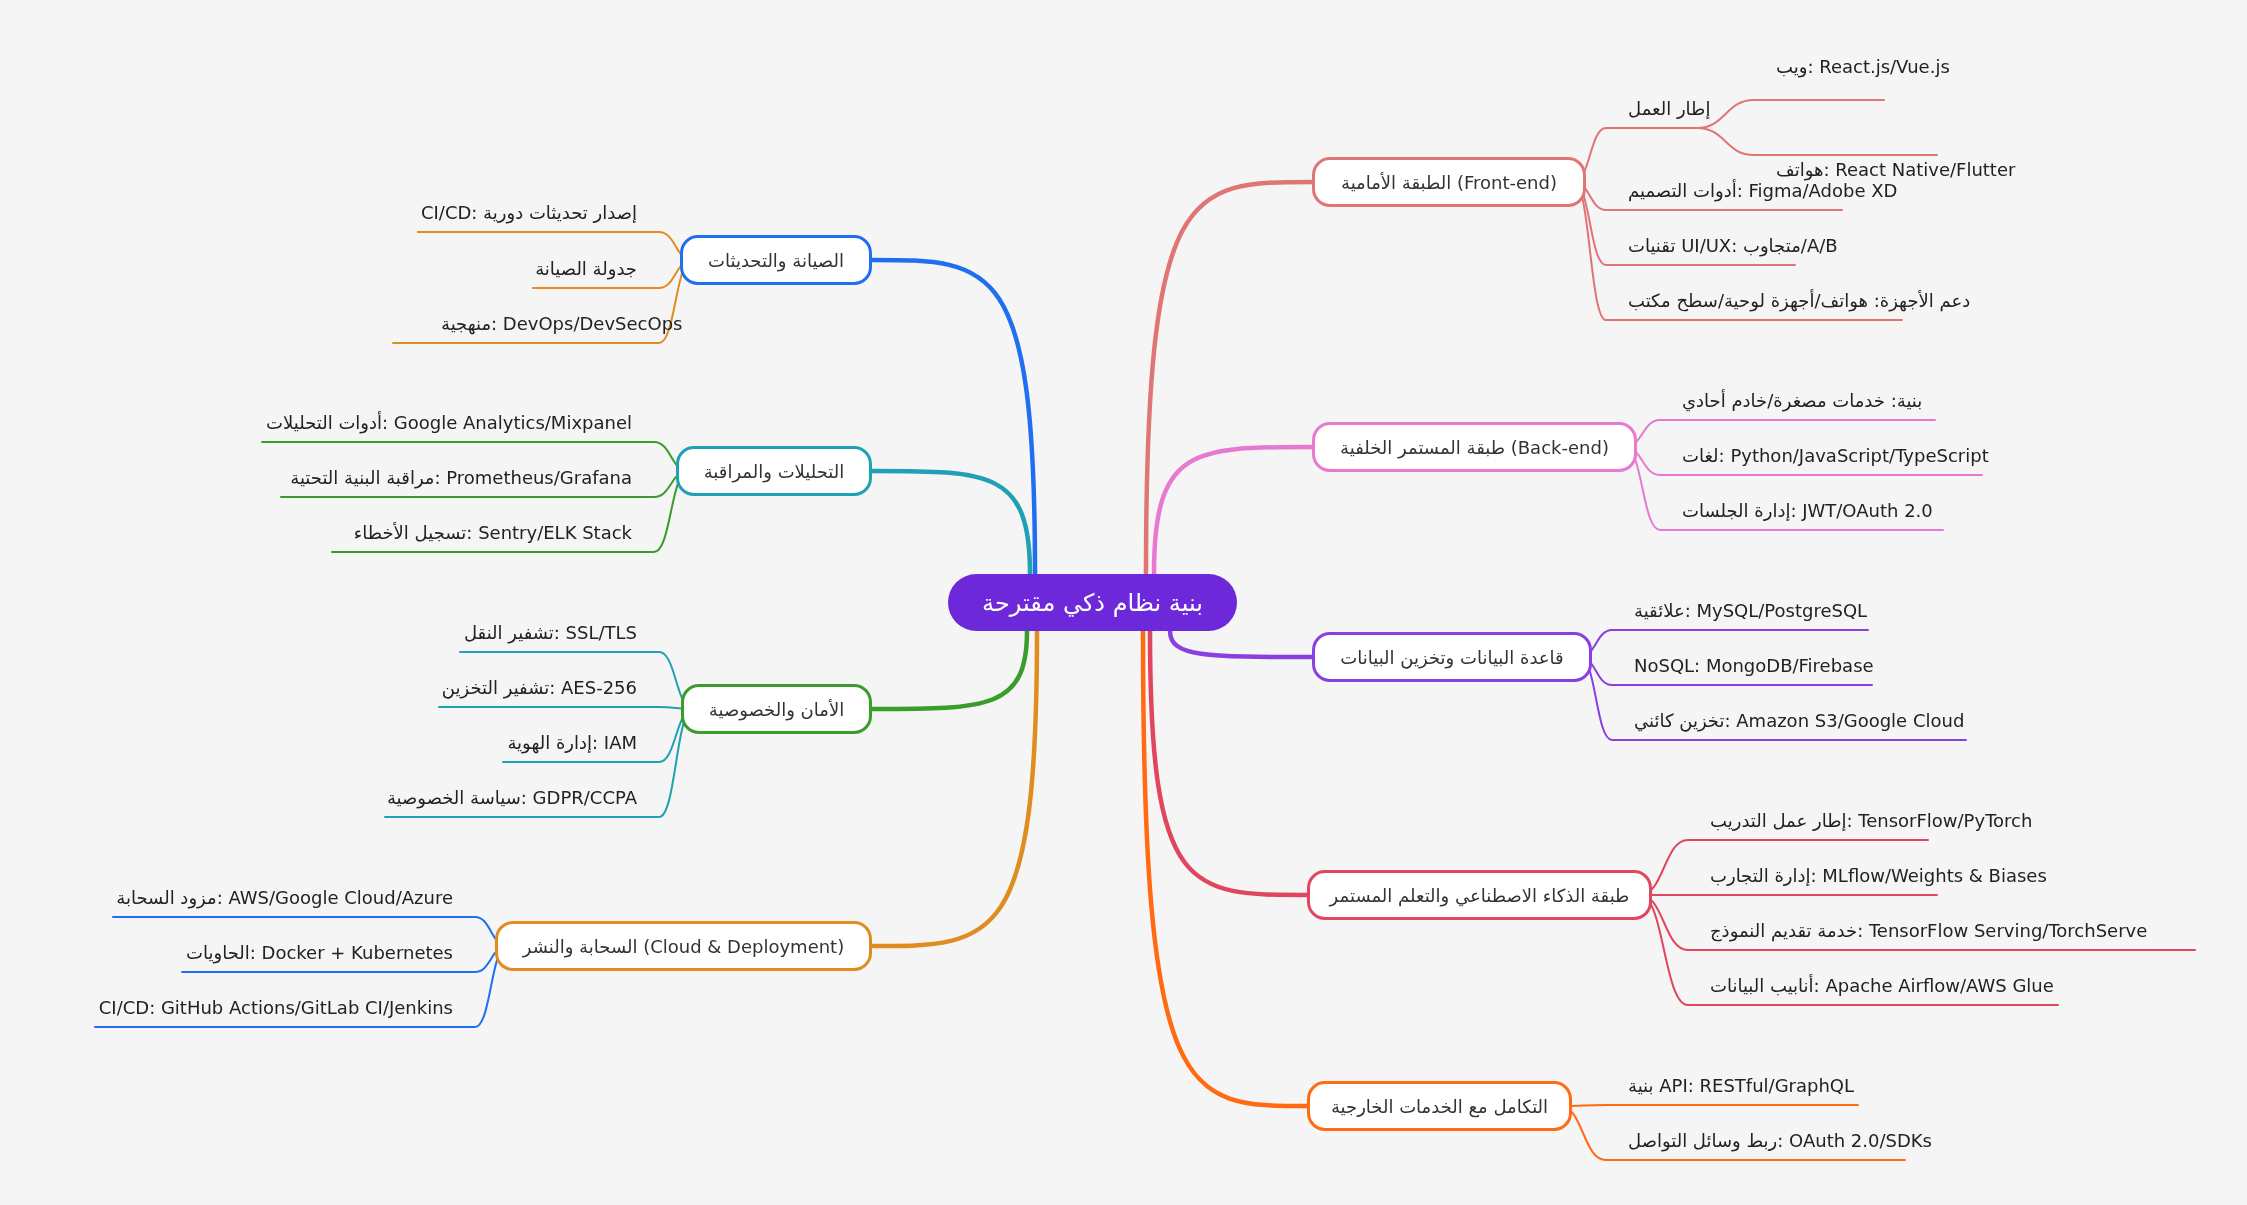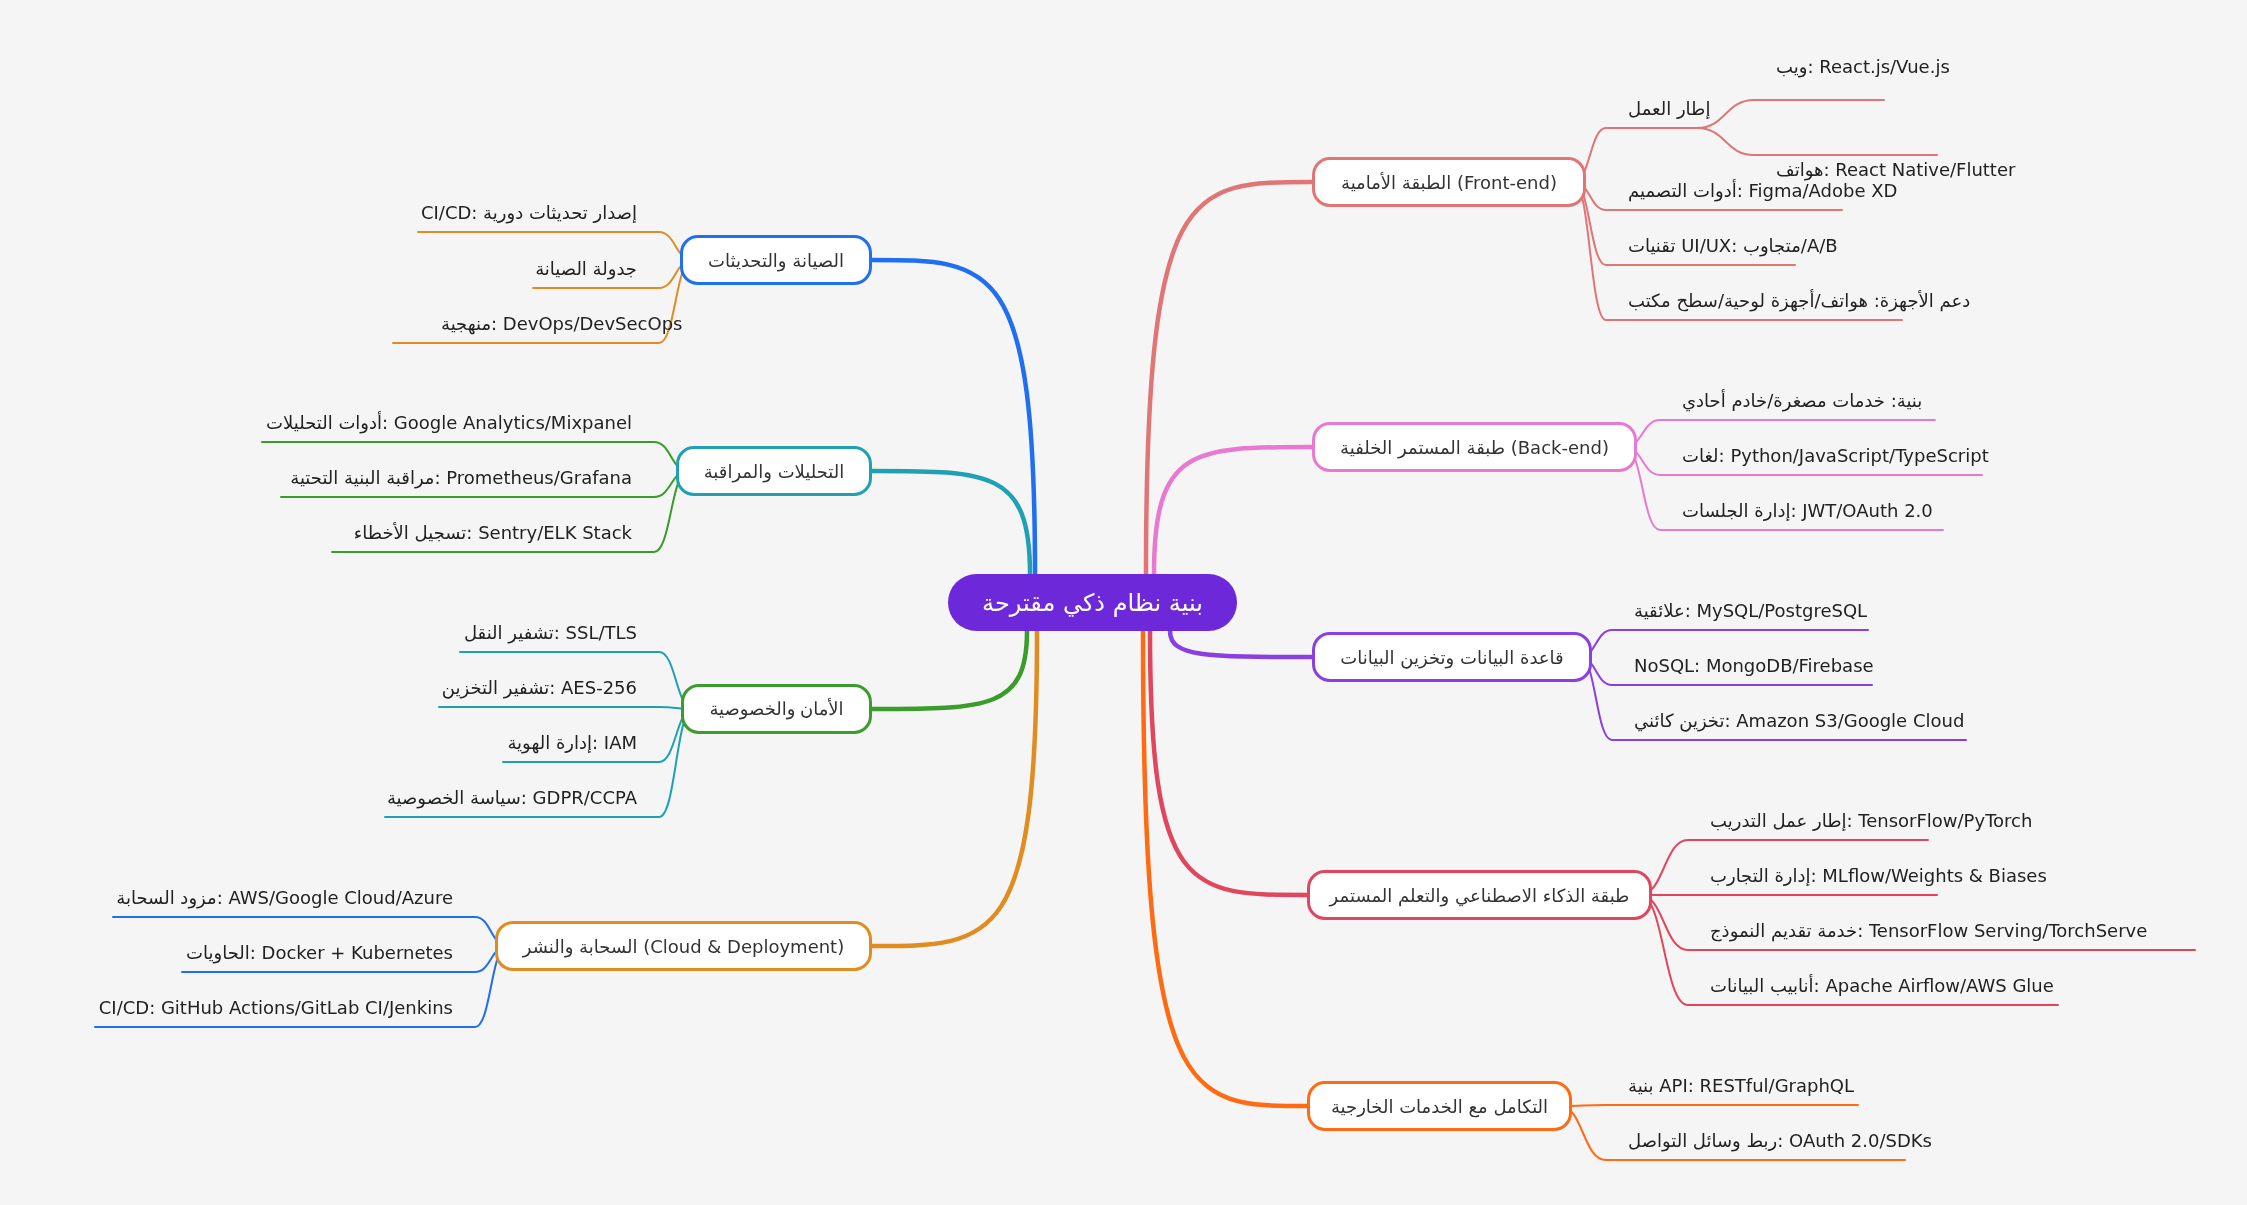--- a/index.html
+++ b/index.html
@@ -77,21 +77,21 @@
     </div>
   <div class="branch" style="left: 1307px; top: 1081px; width: 265px; border-color: rgb(255, 106, 19);">
       <span>التكامل مع الخدمات الخارجية</span>
     </div>
   <div class="branch" style="left: 680px; top: 235px; width: 192px; border-color: rgb(31, 111, 240);">
       <span>الصيانة والتحديثات</span>
     </div>
   <div class="branch" style="left: 676px; top: 446px; width: 196px; border-color: rgb(31, 160, 180);">
       <span>التحليلات والمراقبة</span>
     </div>
-  <div class="branch" style="left: 681px; top: 684px; width: 191px; border-color: rgb(58, 156, 42); font-family: Liberation Serif, serif;">
+  <div class="branch" style="left: 681px; top: 684px; width: 191px; border-color: rgb(58, 156, 42);">
       <span>الأمان والخصوصية</span>
     </div>
   <div class="branch" style="left: 495px; top: 921px; width: 377px; border-color: rgb(224, 140, 32);">
       <span>السحابة والنشر (Cloud &amp; Deployment)</span>
     </div>
 
   <div class="leaf" style="left: 1628px; top: 98px;">إطار العمل</div>
   <div class="leaf" style="left: 1776px; top: 56px;">ويب: React.js/Vue.js</div>
   <div class="leaf" style="left: 1776px; top: 125px; margin-top: 34px;">هواتف: React Native/Flutter</div>
   <div class="leaf" style="left: 1628px; top: 180px;">أدوات التصميم: Figma/Adobe XD</div>

